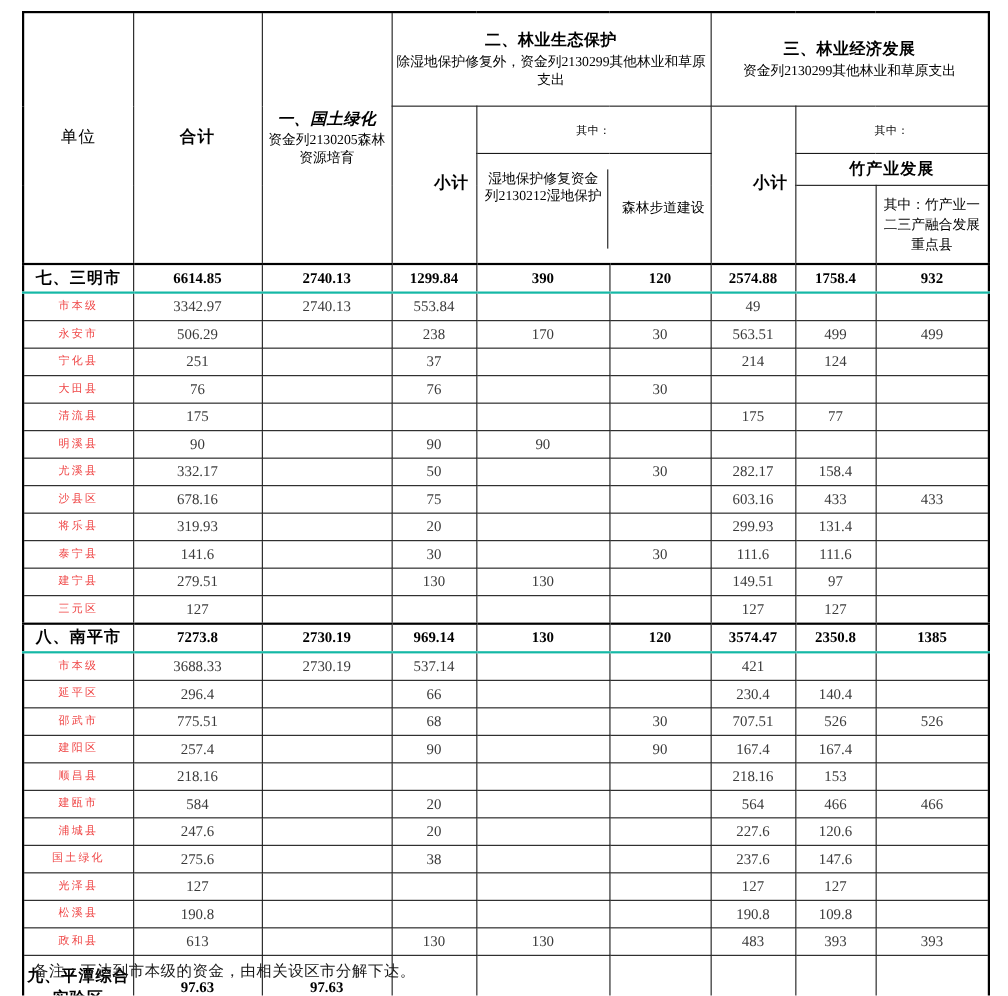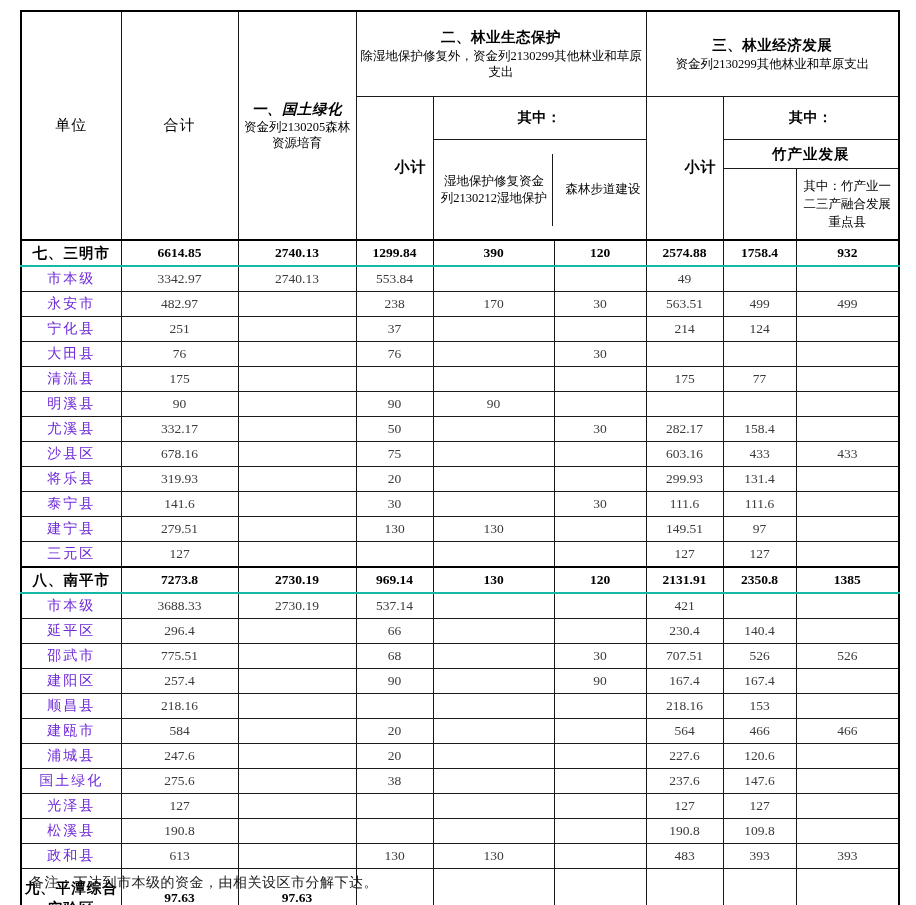--- a/index.html
+++ b/index.html
@@ -59,33 +59,33 @@
     display: block;
     line-height: 1.3;
   }
   .hdr-unit {
     font-size: 15px;
     font-weight: normal;
     letter-spacing: 1px;
   }
   .hdr-total {
     font-size: 15px;
-    font-weight: normal;
+    font-weight: bold;
     letter-spacing: 1px;
     text-align: center;
   }
   .hdr-subtotal {
     font-size: 15px;
     font-weight: bold;
     letter-spacing: 1px;
     margin-left: 32px;
   }
   .hdr-qizhong {
-    font-size: 14px;
-    font-weight: bold;
+    font-size: 10px;
+    font-weight: normal;
     letter-spacing: 0.5px;
   }
   .hdr-bamboo {
     font-size: 14.5px;
     font-weight: bold;
     letter-spacing: 1px;
   }
   .hdr-small {
     font-size: 12.5px;
     font-weight: normal;
@@ -100,22 +100,22 @@
   }
 
   
   tbody td {
     height: 22px;
     font-size: 13.5px;
     color: #3a3a3a;
     font-family: "Liberation Serif", "DejaVu Serif", serif;
   }
   tbody td.unitcell {
-    color: #6d28d9;
-    font-size: 14px;
+    color: #ef4444;
+    font-size: 10px;
     letter-spacing: 2px;
   }
   tr.grouprow td {
     font-weight: bold;
     color: #000000;
     border-top: 2px solid #000000;
     border-bottom: 2px solid #14b8a6;
   }
   tr.grouprow td.unitcell {
     font-size: 14.5px;
@@ -203,21 +203,21 @@
           <span class="hdr-subtotal">小计</span>
         </th>
         <th colspan="2" style="height:30px">
           <span class="hdr-qizhong">其中：</span>
         </th>
       </tr>
 
       <tr>
         <th colspan="2" rowspan="2" style="height:72px">
           <div style="display:flex;height:72px">
-            <div style="flex:121 1 0;display:flex;align-items:center;justify-content:center;padding:0 3px;border-right:1px solid #1a1a1a;box-sizing:border-box">
+            <div style="flex:121 1 0;display:flex;align-items:flex-start;justify-content:center;padding:0 3px;border-right:1px solid #1a1a1a;box-sizing:border-box">
               <span class="hdr-small">湿地保护修复资金列2130212湿地保护</span>
             </div>
             <div style="flex:92 1 0;display:flex;align-items:center;justify-content:flex-end;padding:0 3px;box-sizing:border-box">
               <span class="hdr-small">森林步道建设</span>
             </div>
           </div>
         </th>
         <th colspan="2" style="height:26px">
           <span class="hdr-bamboo">竹产业发展</span>
         </th>
@@ -249,21 +249,21 @@
           <td>2740.13</td>
           <td>553.84</td>
           <td></td>
           <td></td>
           <td>49</td>
           <td></td>
           <td></td>
         </tr>
         <tr>
           <td class="unitcell">永安市</td>
-          <td>482.97</td>
+          <td>506.29</td>
           <td></td>
           <td>238</td>
           <td>170</td>
           <td>30</td>
           <td>563.51</td>
           <td>499</td>
           <td>499</td>
         </tr>
         <tr>
           <td class="unitcell">宁化县</td>
@@ -375,21 +375,21 @@
           <td>127</td>
           <td></td>
         </tr>
         <tr class="grouprow">
           <td class="unitcell">八、南平市</td>
           <td>7273.8</td>
           <td>2730.19</td>
           <td>969.14</td>
           <td>130</td>
           <td>120</td>
-          <td>2131.91</td>
+          <td>3574.47</td>
           <td>2350.8</td>
           <td>1385</td>
         </tr>
         <tr>
           <td class="unitcell">市本级</td>
           <td>3688.33</td>
           <td>2730.19</td>
           <td>537.14</td>
           <td></td>
           <td></td>

